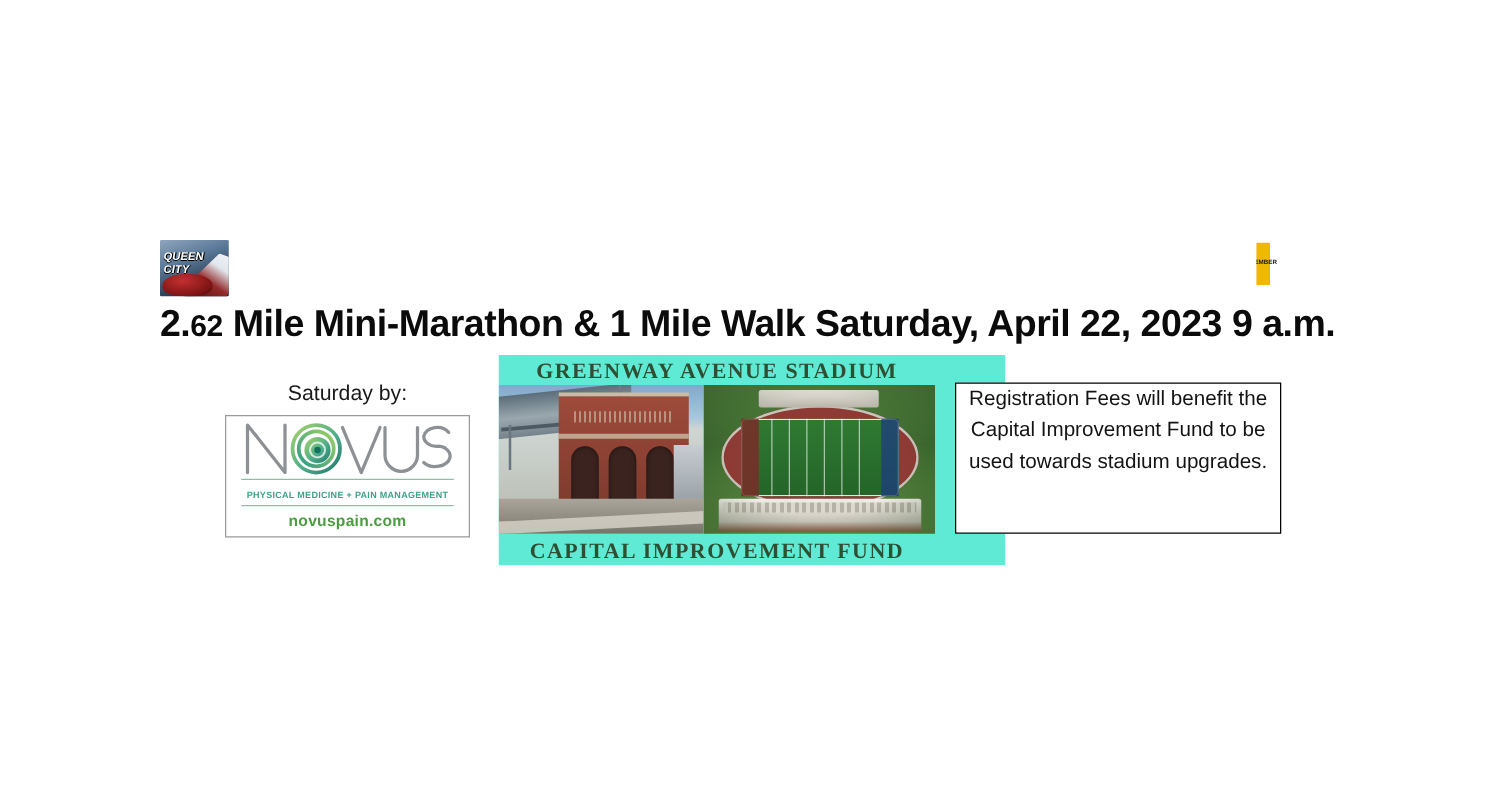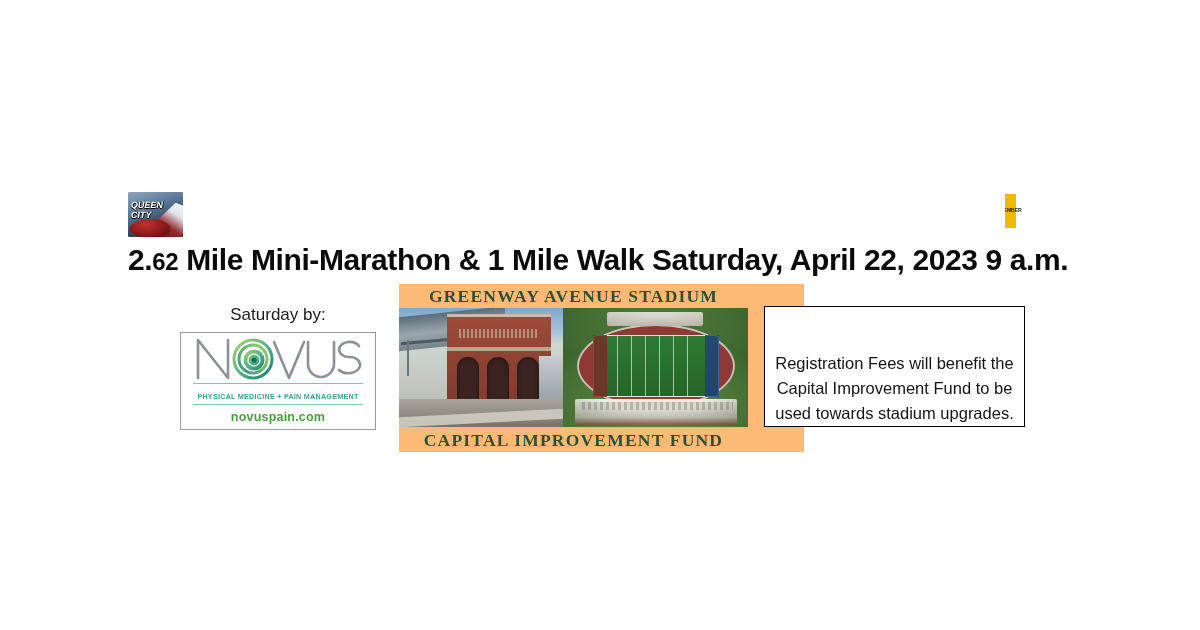--- a/index.html
+++ b/index.html
@@ -111,21 +111,21 @@
     white-space:nowrap;font-family:"Liberation Sans", sans-serif;
   }
   .novus-url{
     margin-top:5px;font-size:12.5px;font-weight:700;color:#4a9e3f;
     letter-spacing:.2px;font-family:"Liberation Sans", sans-serif;
   }
 
   
   .stadium{
     position:absolute;left:399px;top:284px;width:405px;height:168px;
-    background:#fdba74;overflow:hidden;
+    background:#5eead4;overflow:hidden;
   }
   .stadium-top-text,.stadium-bot-text{
     position:absolute;left:0;width:349px;text-align:center;
     color:#2f4f32;font-family:"Liberation Serif", serif;
     font-weight:700;letter-spacing:1.2px;
   }
   .stadium-top-text{top:1px;font-size:17.5px;line-height:22px;}
   .stadium-bot-text{bottom:1px;font-size:17.5px;line-height:22px;}
   .stadium-photos{
     position:absolute;left:0;top:24px;width:349px;height:119px;display:flex;
@@ -223,21 +223,21 @@
   }
   .photo-right .grass-edge{
     position:absolute;left:0;top:0;width:185px;height:119px;
     background:radial-gradient(ellipse at 50% 48%,rgba(0,0,0,0) 55%,rgba(30,60,25,.35) 100%);
   }
 
   
   .info-box{
     position:absolute;left:764px;top:306px;width:261px;height:121px;
     border:1.4px solid #000;background:#fff;box-sizing:border-box;
-    display:flex;align-items:flex-end;justify-content:center;
+    display:flex;align-items:flex-start;justify-content:center;
   }
   .info-box .info-text{
     font-size:16.5px;line-height:25px;color:#141414;text-align:center;
     padding:0 8px;font-family:"Liberation Sans", sans-serif;
   }
 </style>
 </head>
 <body>
 
 <div class="canvas">

